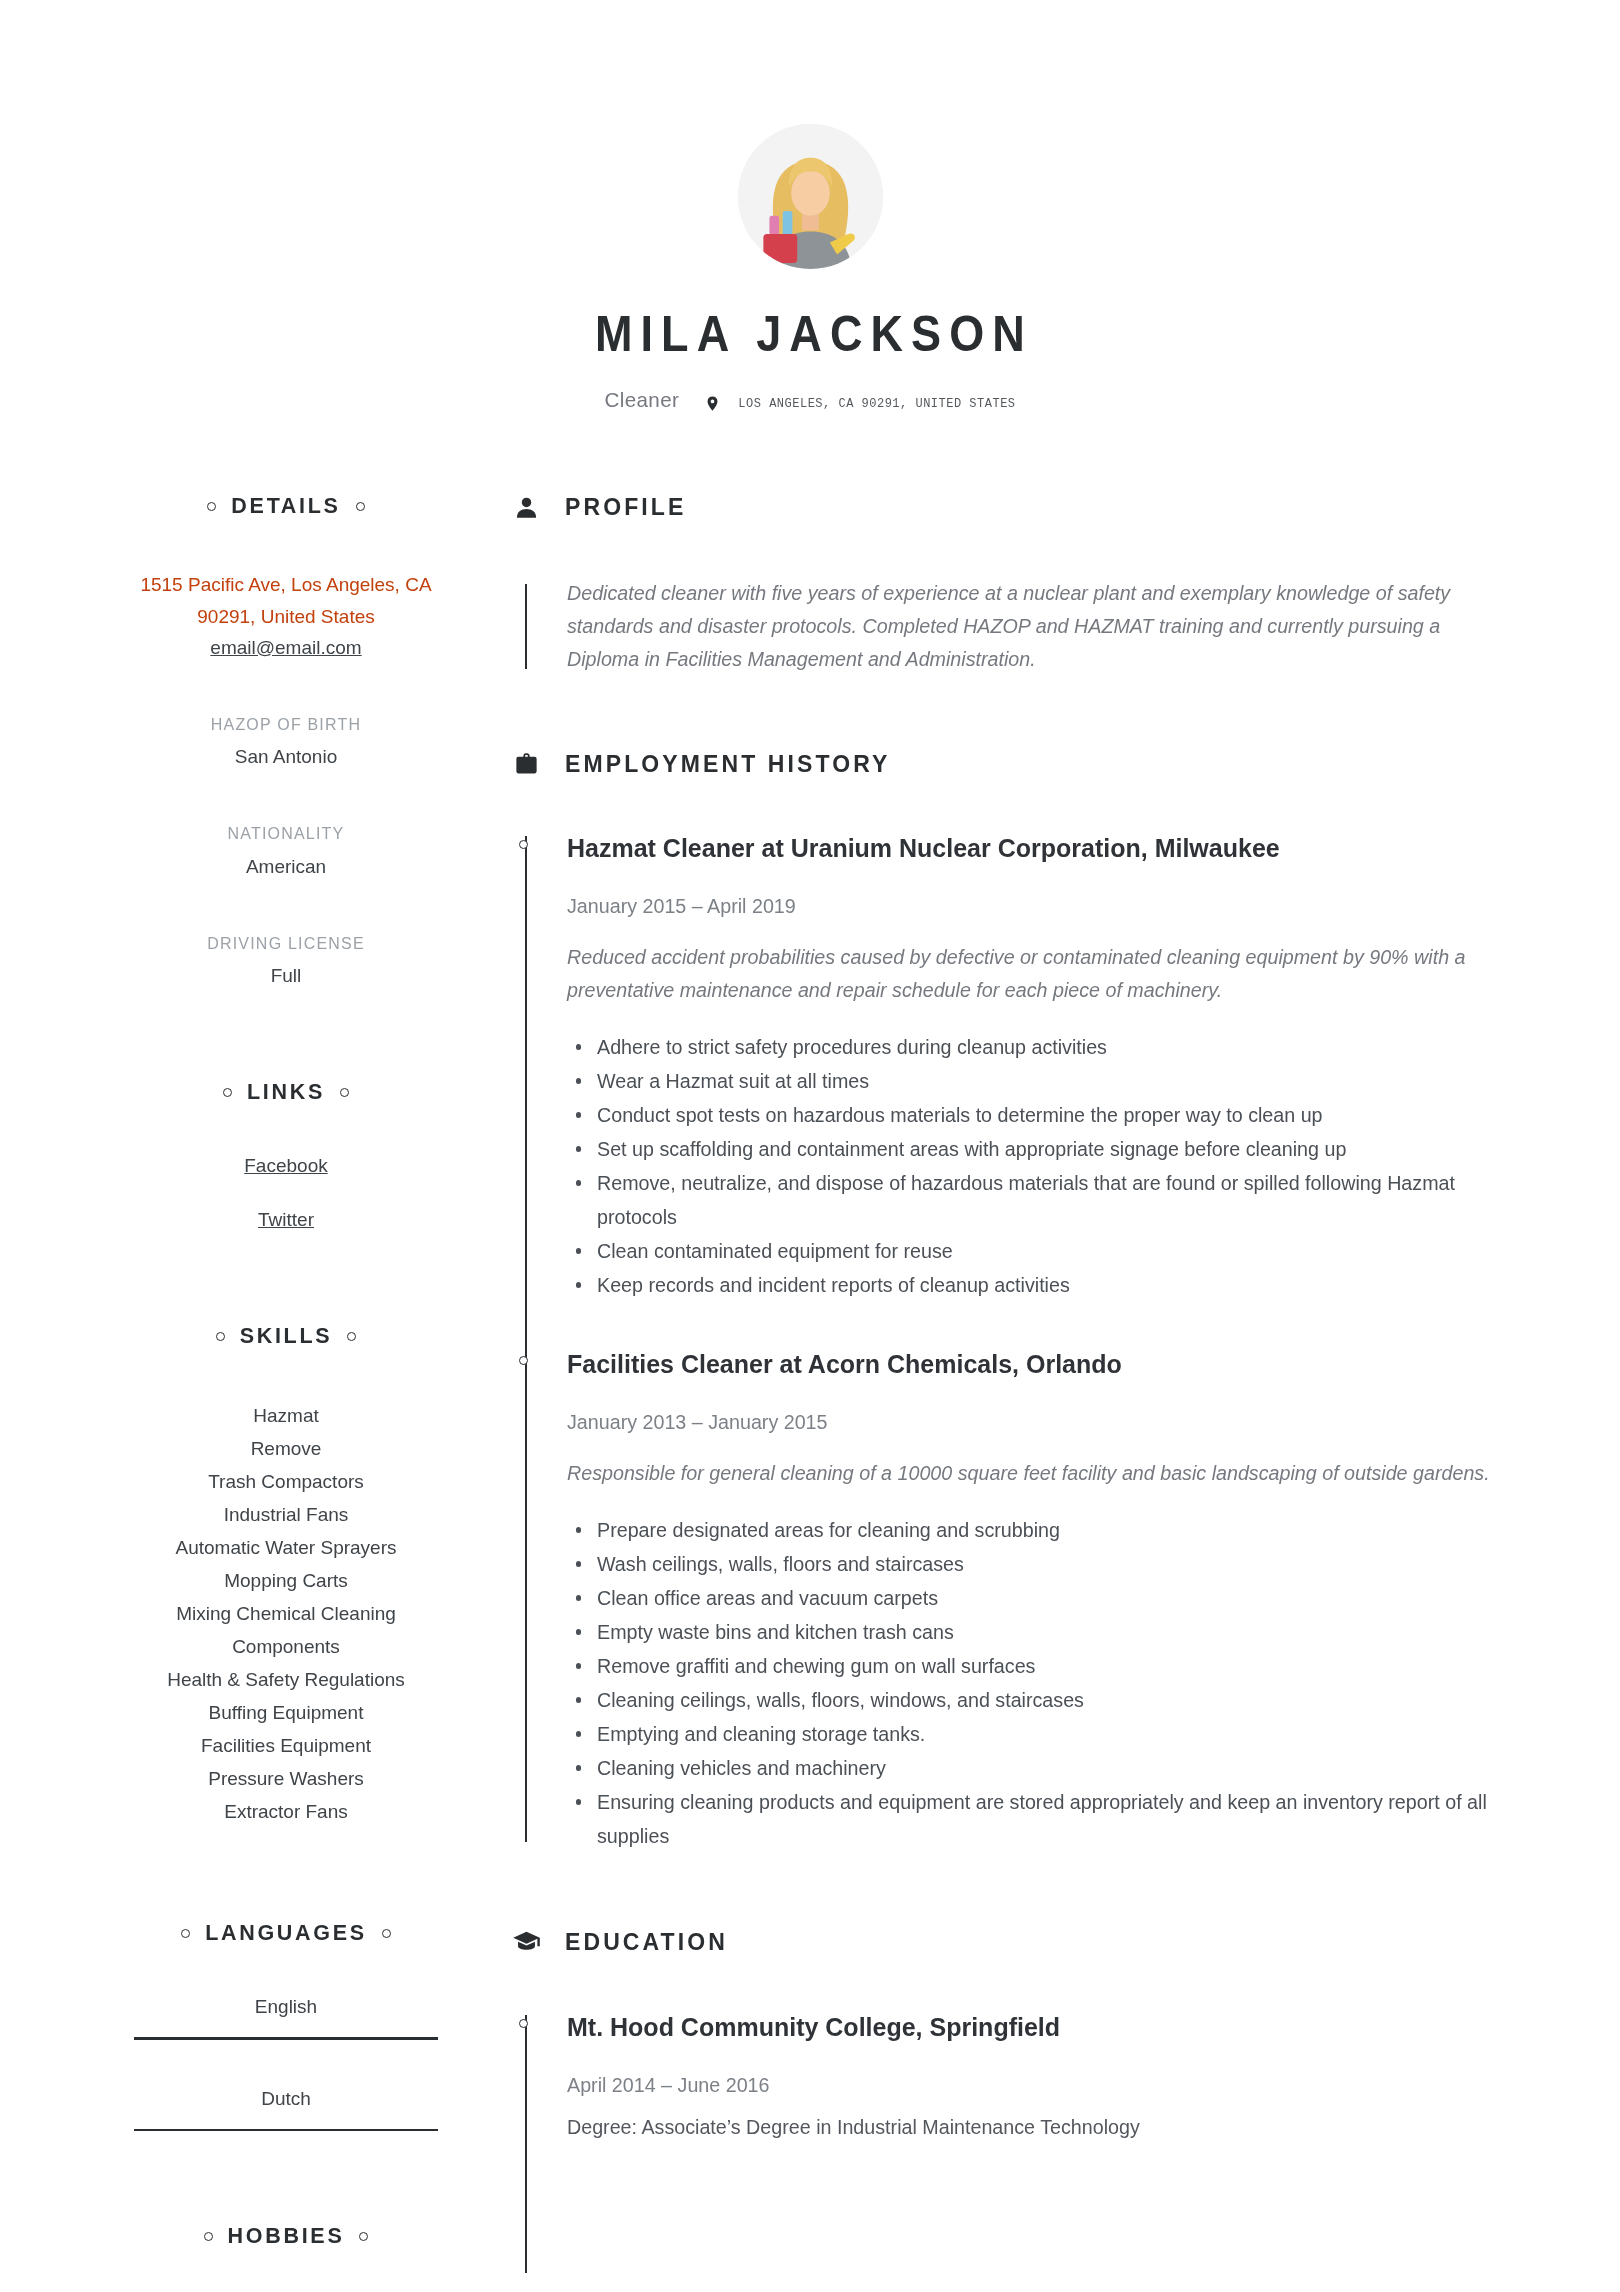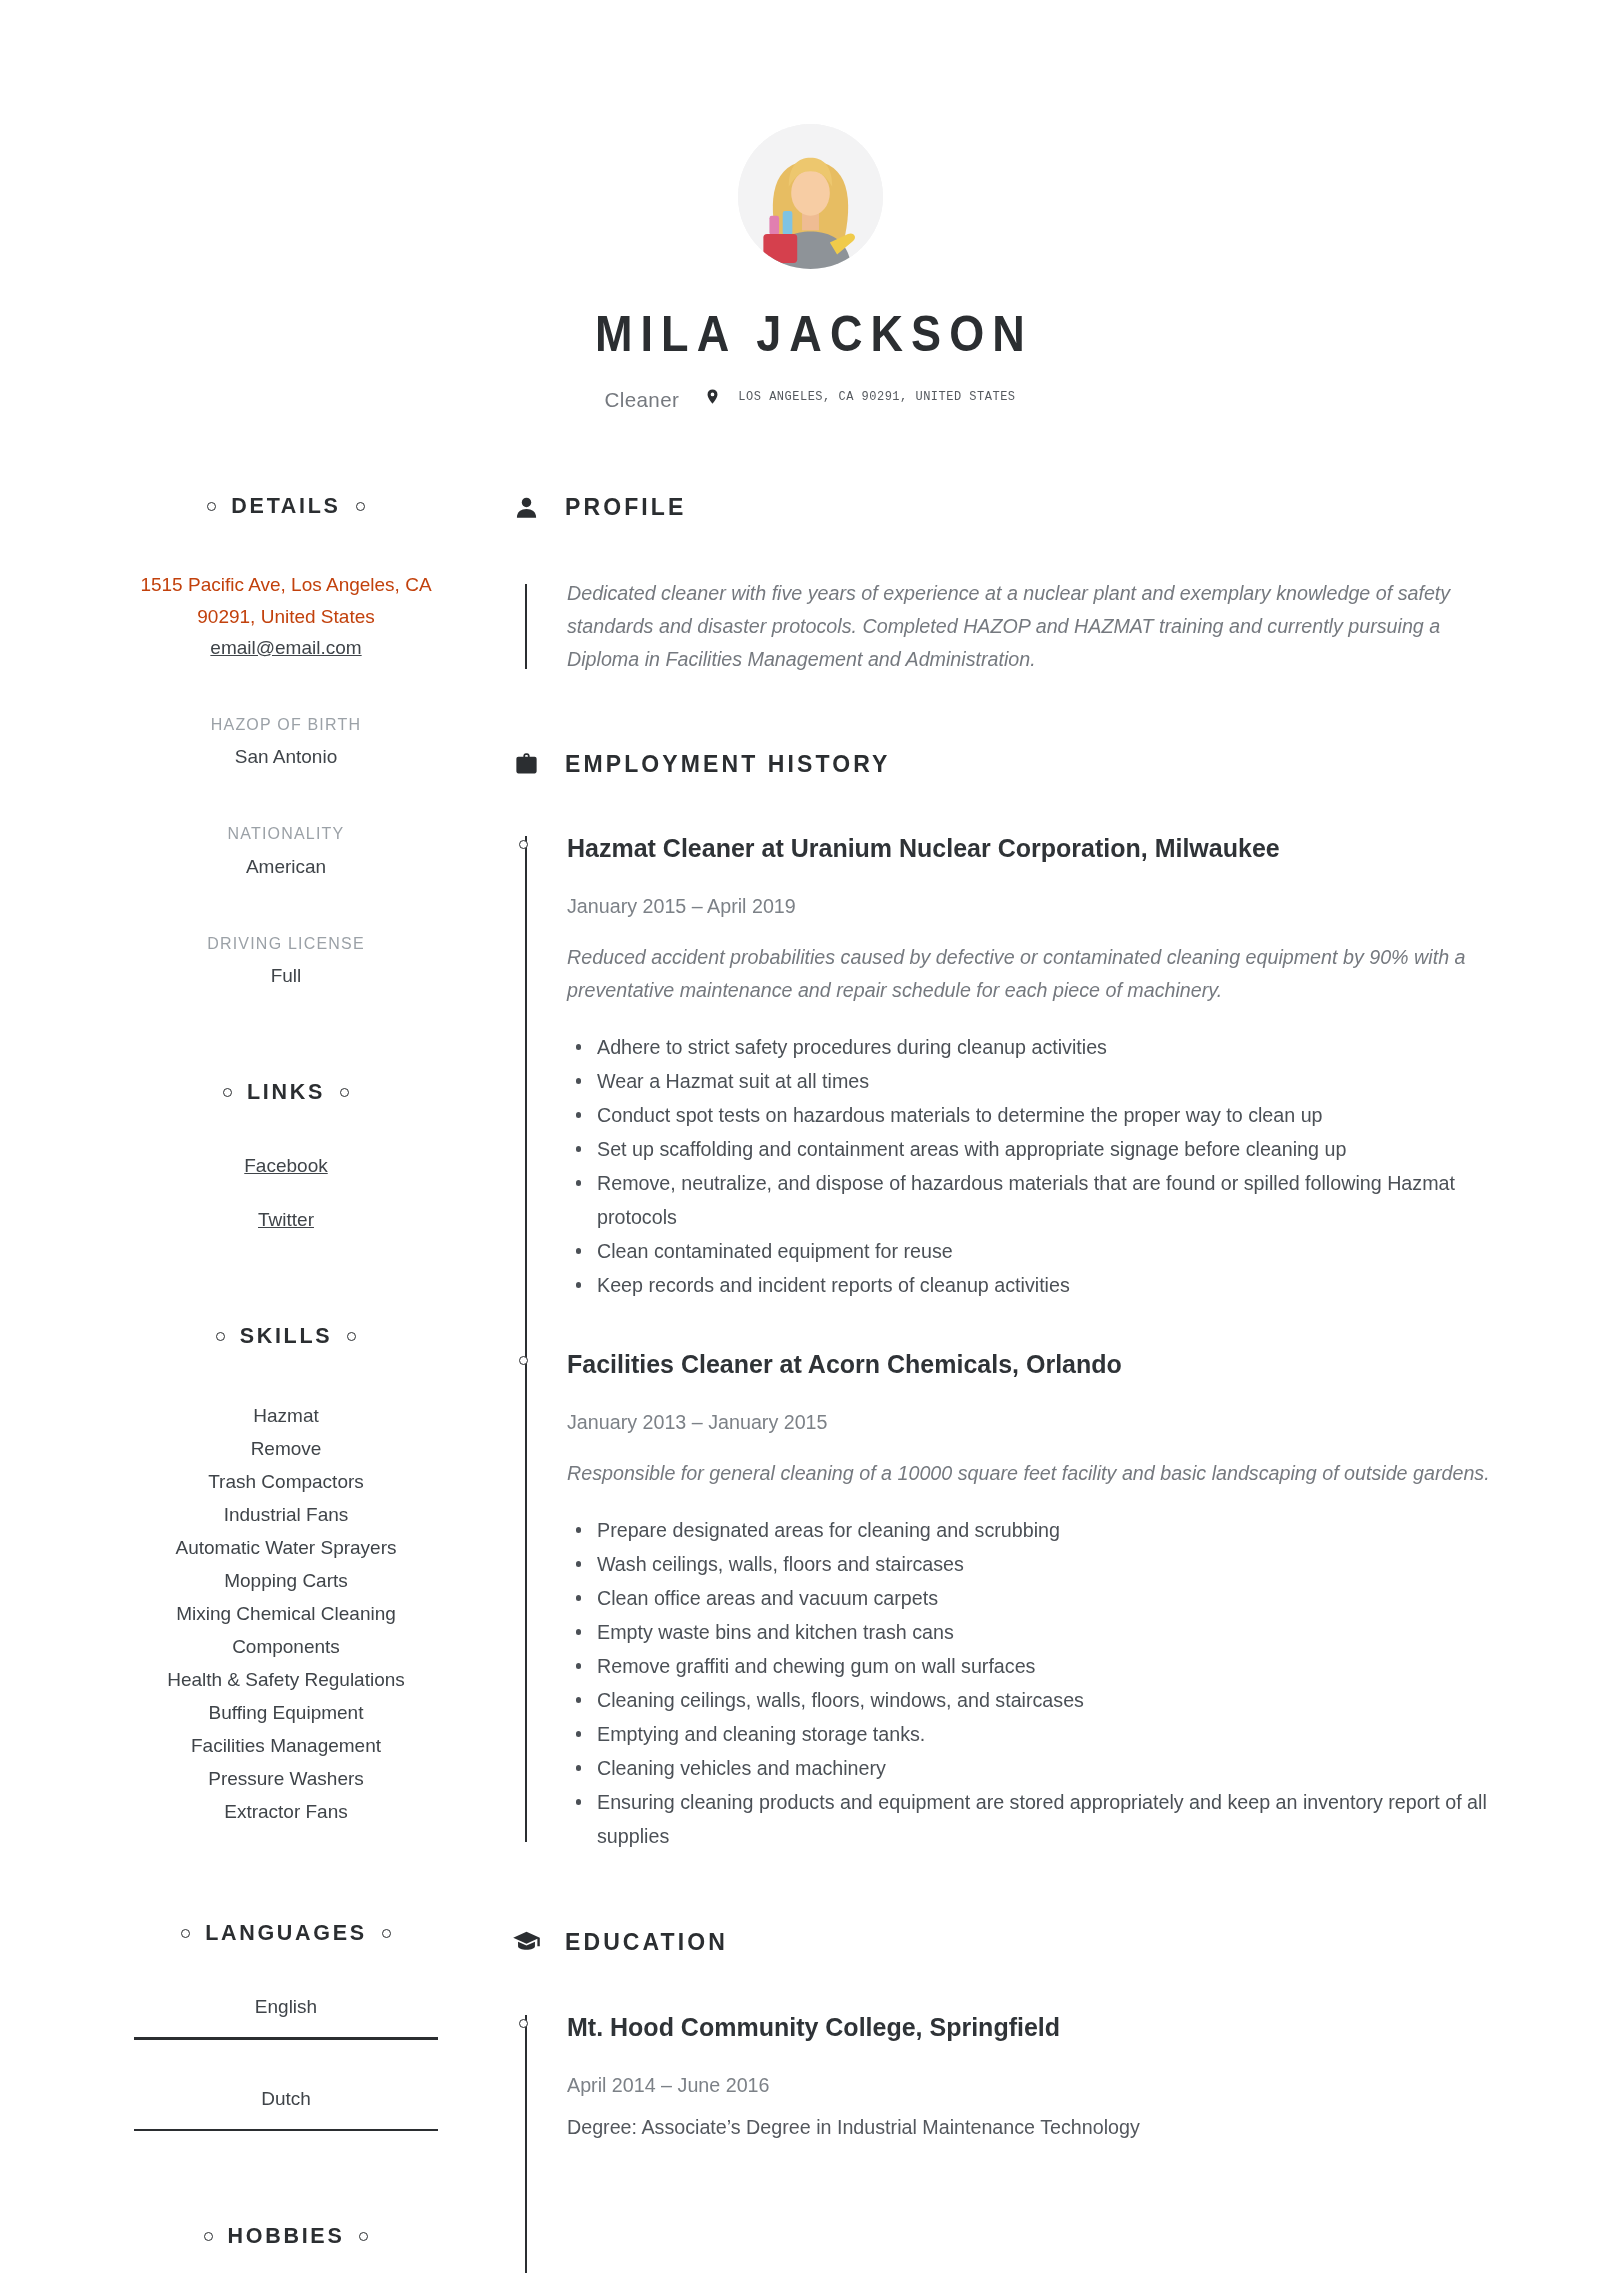--- a/index.html
+++ b/index.html
@@ -16,21 +16,21 @@
     width:145px; height:145px; border-radius:50%; margin:0 auto;
     overflow:hidden; background:#f3f3f4;
   }
   .photo svg { display:block; }
   .name-wrap { margin-top:36px; }
   .name {
     display:inline-block; font-size:50px; font-weight:700; color:#2b2e31;
     letter-spacing:9px; text-indent:9px; transform:scaleX(0.9);
     transform-origin:center; white-space:nowrap;
   }
-  .subtitle { margin-top:25px; display:flex; align-items:flex-start; justify-content:center; gap:25px; }
+  .subtitle { margin-top:25px; display:flex; align-items:flex-end; justify-content:center; gap:25px; }
   .job-title { font-size:20.6px; color:#75797f; letter-spacing:0.4px; }
   .location { display:flex; align-items:center; gap:17px; font-size:12px; color:#55595e; letter-spacing:0.5px;font-family:Liberation Mono, monospace; }
 
   
   .content { display:flex; align-items:flex-start; margin-top:82px; padding:0 125px 0 134px; }
   .sidebar { width:304px; flex-shrink:0; text-align:center; }
   .main { flex:1; margin-left:72px; min-width:0; }
 
   
   .side-section { margin-top:93px;text-align:center; }
@@ -161,21 +161,21 @@
 
         <div class="skill">Hazmat</div>
             <div class="skill">Remove</div>
             <div class="skill">Trash Compactors</div>
             <div class="skill">Industrial Fans</div>
             <div class="skill">Automatic Water Sprayers</div>
             <div class="skill">Mopping Carts</div>
             <div class="skill">Mixing Chemical Cleaning Components</div>
             <div class="skill">Health &amp; Safety Regulations</div>
             <div class="skill">Buffing Equipment</div>
-            <div class="skill">Facilities Management</div>
+            <div class="skill">Facilities Equipment</div>
             <div class="skill">Pressure Washers</div>
             <div class="skill">Extractor Fans</div>
           </div>
       </div>
 
       <div class="side-section">
         <div class="side-header">
           <span class="ring"></span>
           <span class="txt">LANGUAGES</span>
           <span class="ring"></span>

